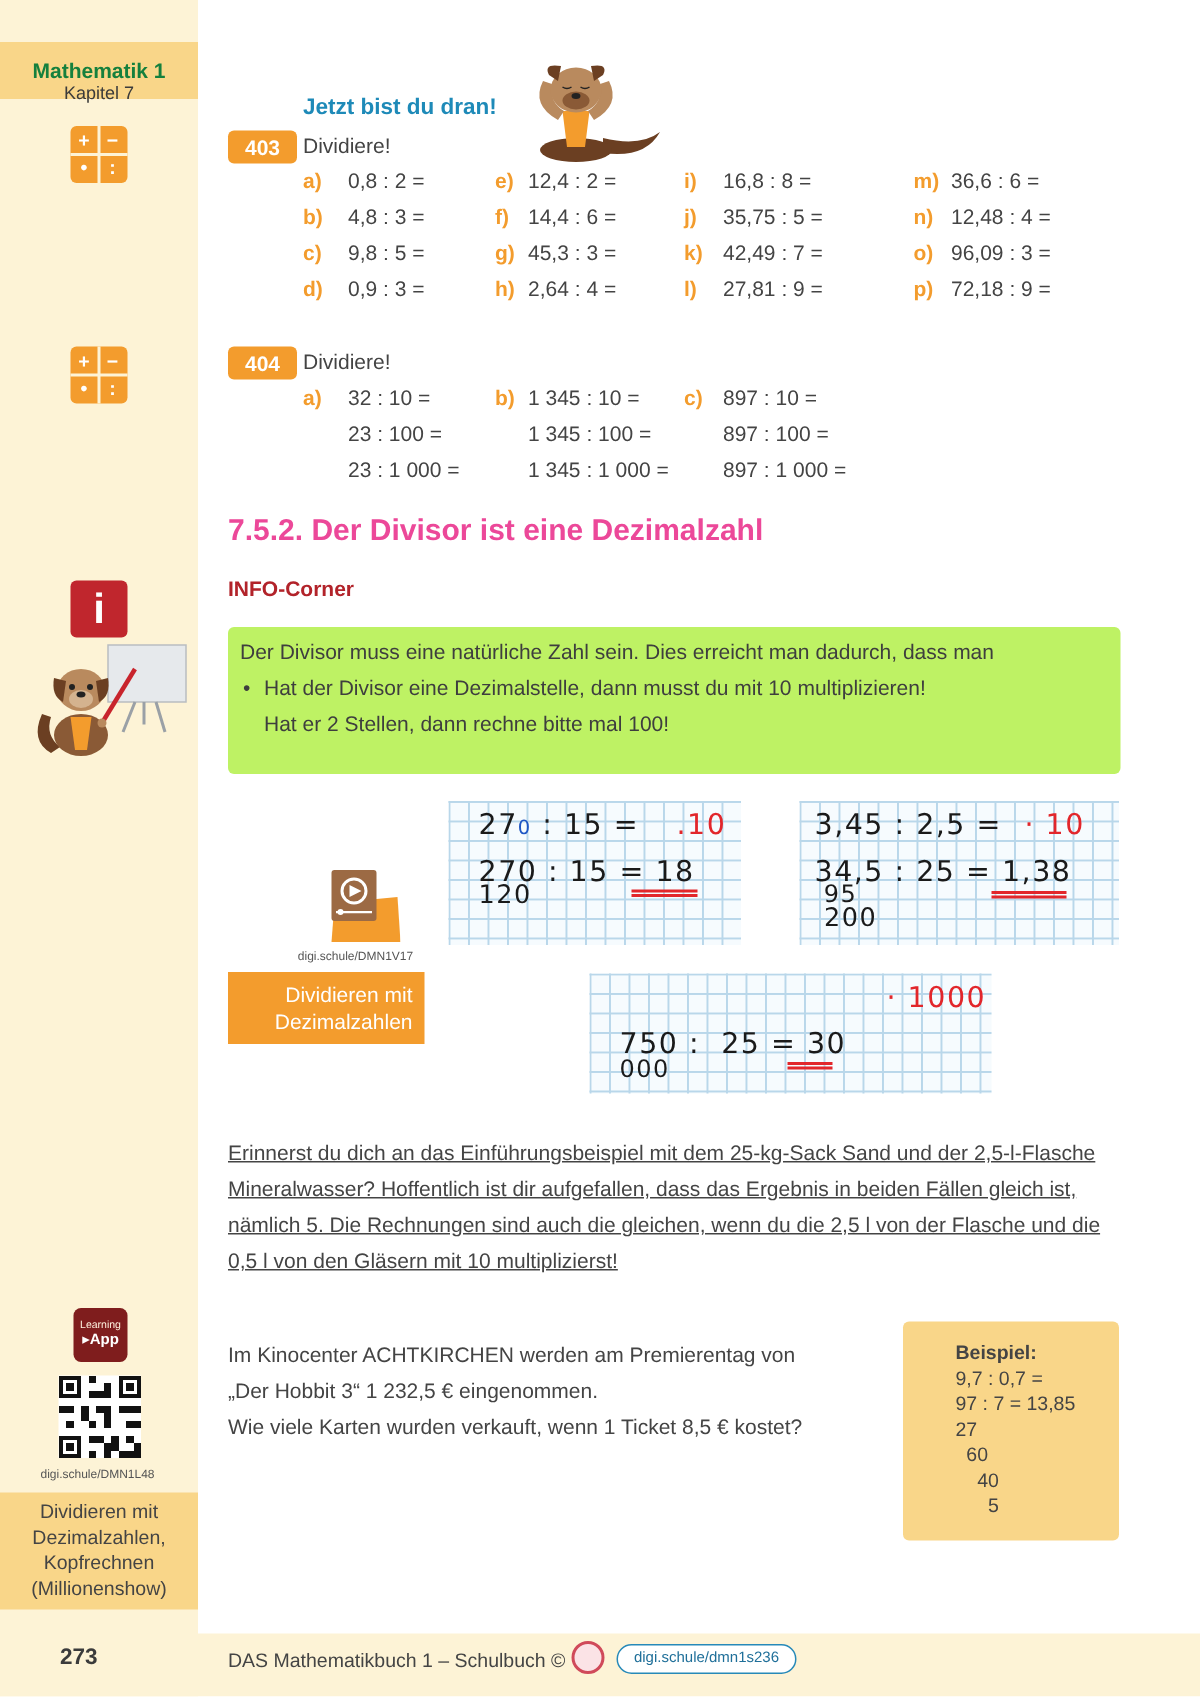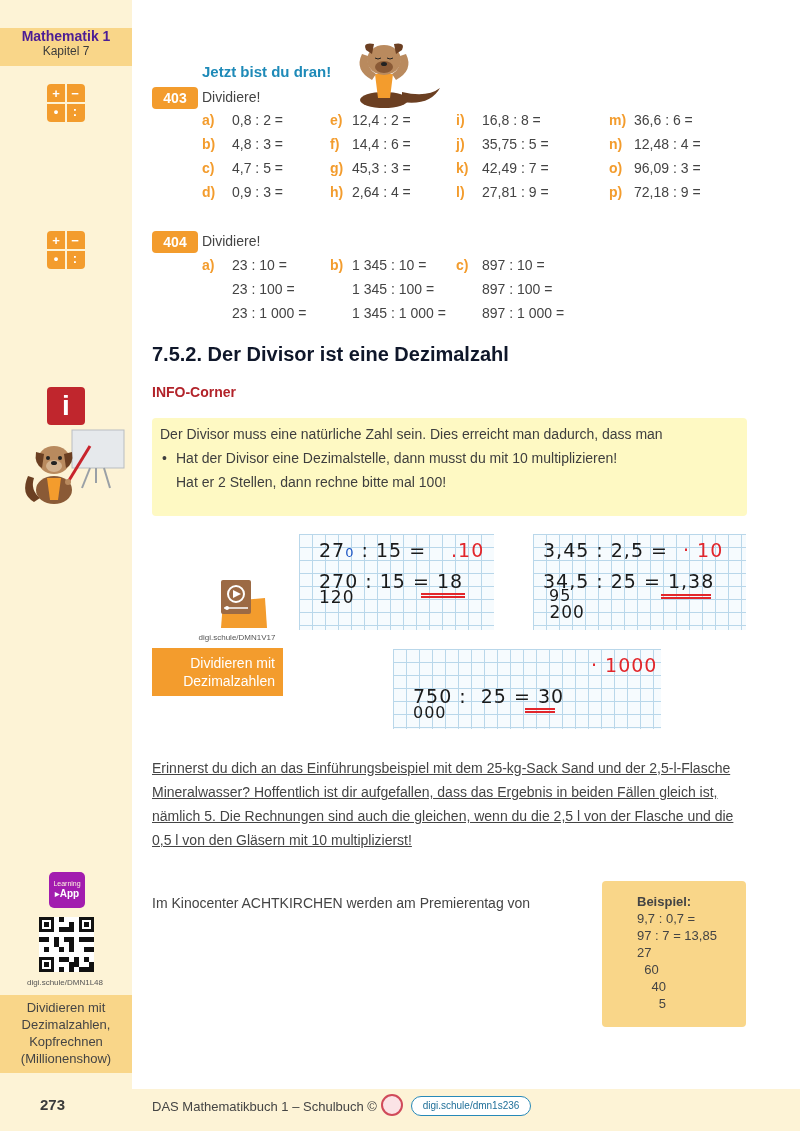--- a/index.html
+++ b/index.html
@@ -1,35 +1,35 @@
 <!DOCTYPE html>
 <html><head>
 <meta charset="utf-8">
 <style>
   * { box-sizing: border-box; margin: 0; padding: 0; }
   html, body { width: 800px; height: 1131px; background: #ffffff; overflow: hidden; }
   body { position: relative; font-family: "Liberation Sans", "DejaVu Sans", sans-serif; color: #4a4a4a; }
 
   .sidebar { position: absolute; left: 0; top: 0; width: 132px; height: 1131px; background: #fdf3d6; }
   .chapter-box { position: absolute; left: 0; top: 28px; width: 132px; height: 38px; background: #f9d689; text-align: center; }
-  .chapter-title { display: block; font-weight: bold; font-size: 14px; color: #4c1d95; line-height: 16px; padding-top: 0; }
+  .chapter-title { display: block; font-weight: bold; font-size: 14px; color: #15803d; line-height: 16px; padding-top: 11px; }
   .chapter-sub { display: block; font-size: 12px; color: #3b3b3b; line-height: 14px; }
 
   .calc-icon { position: absolute; left: 47px; width: 38px; height: 38px; background: #f39c2d; border-radius: 4px; }
   .calc-icon::before { content: ""; position: absolute; left: 18px; top: 0; width: 1.5px; height: 38px; background: #fdf3d6; }
   .calc-icon::after { content: ""; position: absolute; top: 18px; left: 0; height: 1.5px; width: 38px; background: #fdf3d6; }
   .calc-icon span { position: absolute; color: #fff; font-weight: bold; font-size: 13px; line-height: 13px; width: 18px; text-align: center; }
   .calc-icon .q1 { left: 0; top: 3px; }
   .calc-icon .q2 { left: 19px; top: 3px; }
   .calc-icon .q3 { left: 0; top: 21px; }
   .calc-icon .q4 { left: 19px; top: 21px; }
 
   .info-icon { position: absolute; left: 47px; top: 387px; width: 38px; height: 38px; background: #c0262d; border-radius: 4px; color: #fff; font-weight: bold; font-size: 28px; text-align: center; line-height: 38px; font-family: "Liberation Sans", sans-serif; }
 
-  .learning-app { position: absolute; left: 49px; top: 872px; width: 36px; height: 36px; background: #a21caf; border-radius: 5px; color: #fff; text-align: center; }
+  .learning-app { position: absolute; left: 49px; top: 872px; width: 36px; height: 36px; background: #7f1d1d; border-radius: 5px; color: #fff; text-align: center; }
   .learning-app .l1 { display: block; font-size: 7px; line-height: 8px; padding-top: 8px; color: #fff3e0; }
   .learning-app .l2 { display: block; font-size: 10px; font-weight: bold; line-height: 11px; }
   .qr { position: absolute; left: 39px; top: 917px; width: 55px; height: 55px; background: #fff; }
   .qr-link { position: absolute; left: 0; width: 130px; top: 978px; text-align: center; font-size: 8px; color: #555; }
   .app-label-box { position: absolute; left: 0; top: 995px; width: 132px; height: 78px; background: #f9d689; text-align: center; padding-top: 4px; }
   .app-label-box span { display: block; font-size: 13px; line-height: 17px; color: #444; }
 
   .footer { position: absolute; left: 0; top: 1089px; width: 800px; height: 42px; background: #fdf3d6; }
   .page-num { position: absolute; left: 40px; top: 7px; font-weight: bold; font-size: 15px; color: #3b3b3b; }
   .footer-text { position: absolute; left: 152px; top: 10px; font-size: 13px; color: #444; }
@@ -38,23 +38,23 @@
 
   .main { position: absolute; left: 132px; top: 0; width: 668px; height: 1089px; }
   .abs { position: absolute; }
 
   .section-heading-small { font-weight: bold; font-size: 15px; color: #1e8ab8; }
   .task-badge { position: absolute; width: 46px; height: 22px; background: #f39c2d; color: #fff; font-weight: bold; font-size: 14px; text-align: center; line-height: 22px; border-radius: 4px; }
   .task-title { font-size: 14px; color: #444; }
   .lbl { color: #f39c2d; font-weight: bold; font-size: 14px; }
   .ex { font-size: 14px; color: #444; }
 
-  .section-title { font-weight: bold; font-size: 20px; color: #0f172a; }
+  .section-title { font-weight: bold; font-size: 20px; color: #ec4899; }
   .info-corner { font-weight: bold; font-size: 14px; color: #b2232a; }
-  .info-box { position: absolute; left: 20px; top: 418px; width: 595px; height: 98px; background: #fef9c3; border-radius: 4px; padding: 4px 8px; font-size: 14px; line-height: 24px; color: #3e3e3e; }
+  .info-box { position: absolute; left: 20px; top: 418px; width: 595px; height: 98px; background: #bef264; border-radius: 4px; padding: 4px 8px; font-size: 14px; line-height: 24px; color: #3e3e3e; }
   .info-box b { color: #333; }
   .info-box .red { color: #d42b20; }
   .info-box .bullet-line { padding-left: 16px; position: relative; }
   .info-box .bullet-line::before { content: "•"; position: absolute; left: 2px; top: 0; }
   .info-box .indent-line { padding-left: 16px; }
 
   .grid-paper { position: absolute; background-color: #f6fbfe;
     background-image: linear-gradient(#b9d7ea 1px, transparent 1px), linear-gradient(90deg, #b9d7ea 1px, transparent 1px);
     background-size: 13px 13px; }
   .hw { position: absolute; font-family: "DejaVu Sans", sans-serif; font-size: 19px; color: #1a1a1a; white-space: pre; letter-spacing: 1px; }
@@ -180,21 +180,21 @@
   <div class="task-badge" style="left:20px; top:87px;">403</div>
   <div class="abs task-title" style="left:70px; top:89px;">Dividiere!</div>
 
   <div class="abs" style="left:70px; top:112px; width:560px; height:96px;">
 
     <div class="abs lbl" style="left:0; top:0;">a)</div>
     <div class="abs ex" style="left:30px; top:0;">0,8 : 2 =</div>
     <div class="abs lbl" style="left:0; top:24px;">b)</div>
     <div class="abs ex" style="left:30px; top:24px;">4,8 : 3 =</div>
     <div class="abs lbl" style="left:0; top:48px;">c)</div>
-    <div class="abs ex" style="left:30px; top:48px;">4,7 : 5 =</div>
+    <div class="abs ex" style="left:30px; top:48px;">9,8 : 5 =</div>
     <div class="abs lbl" style="left:0; top:72px;">d)</div>
     <div class="abs ex" style="left:30px; top:72px;">0,9 : 3 =</div>
 
     <div class="abs lbl" style="left:128px; top:0;">e)</div>
     <div class="abs ex" style="left:150px; top:0;">12,4 : 2 =</div>
     <div class="abs lbl" style="left:128px; top:24px;">f)</div>
     <div class="abs ex" style="left:150px; top:24px;">14,4 : 6 =</div>
     <div class="abs lbl" style="left:128px; top:48px;">g)</div>
     <div class="abs ex" style="left:150px; top:48px;">45,3 : 3 =</div>
     <div class="abs lbl" style="left:128px; top:72px;">h)</div>
@@ -216,21 +216,21 @@
     <div class="abs lbl" style="left:407px; top:48px;">o)</div>
     <div class="abs ex" style="left:432px; top:48px;">96,09 : 3 =</div>
     <div class="abs lbl" style="left:407px; top:72px;">p)</div>
     <div class="abs ex" style="left:432px; top:72px;">72,18 : 9 =</div>
   </div>
 
   <div class="task-badge" style="left:20px; top:231px;">404</div>
   <div class="abs task-title" style="left:70px; top:233px;">Dividiere!</div>
   <div class="abs" style="left:70px; top:257px; width:560px; height:72px;">
     <div class="abs lbl" style="left:0; top:0;">a)</div>
-    <div class="abs ex" style="left:30px; top:0;">23 : 10 =</div>
+    <div class="abs ex" style="left:30px; top:0;">32 : 10 =</div>
     <div class="abs ex" style="left:30px; top:24px;">23 : 100 =</div>
     <div class="abs ex" style="left:30px; top:48px;">23 : 1 000 =</div>
 
     <div class="abs lbl" style="left:128px; top:0;">b)</div>
     <div class="abs ex" style="left:150px; top:0;">1 345 : 10 =</div>
     <div class="abs ex" style="left:150px; top:24px;">1 345 : 100 =</div>
     <div class="abs ex" style="left:150px; top:48px;">1 345 : 1 000 =</div>
 
     <div class="abs lbl" style="left:254px; top:0;">c)</div>
     <div class="abs ex" style="left:280px; top:0;">897 : 10 =</div>
@@ -282,20 +282,22 @@
     <div class="hw hw-red" style="left:198px; top:5px;">· 1000</div>
     <div class="hw" style="left:20px; top:36px;">750 :  25 = 30</div>
     <div class="dbl-underline" style="left:132px; top:59px; width:30px;"></div>
     <div class="hw" style="left:20px; top:54px; font-size:16px;">000</div>
   </div>
 
   <div class="para">Erinnerst du dich an das Einführungsbeispiel mit dem 25-kg-Sack Sand und der 2,5-l-Flasche Mineralwasser? Hoffentlich ist dir aufgefallen, dass das Ergebnis in beiden Fällen gleich ist, nämlich 5. Die Rechnungen sind auch die gleichen, wenn du die 2,5 l von der Flasche und die 0,5 l von den Gläsern mit 10 multiplizierst!</div>
 
   <div class="task-text">
     <div>Im Kinocenter ACHTKIRCHEN werden am Premierentag von</div>
+    <div>„Der Hobbit 3“ 1 232,5 € eingenommen.</div>
+    <div>Wie viele Karten wurden verkauft, wenn 1 Ticket 8,5 € kostet?</div>
   </div>
 
   <div class="example-box">
     <b class="line">Beispiel:</b>
     <span class="line">9,7 : 0,7 =</span>
     <span class="line">97 : 7 = 13,85</span>
     <span class="line">27</span>
     <span class="line">  60</span>
     <span class="line">    40</span>
     <span class="line">      5</span>

